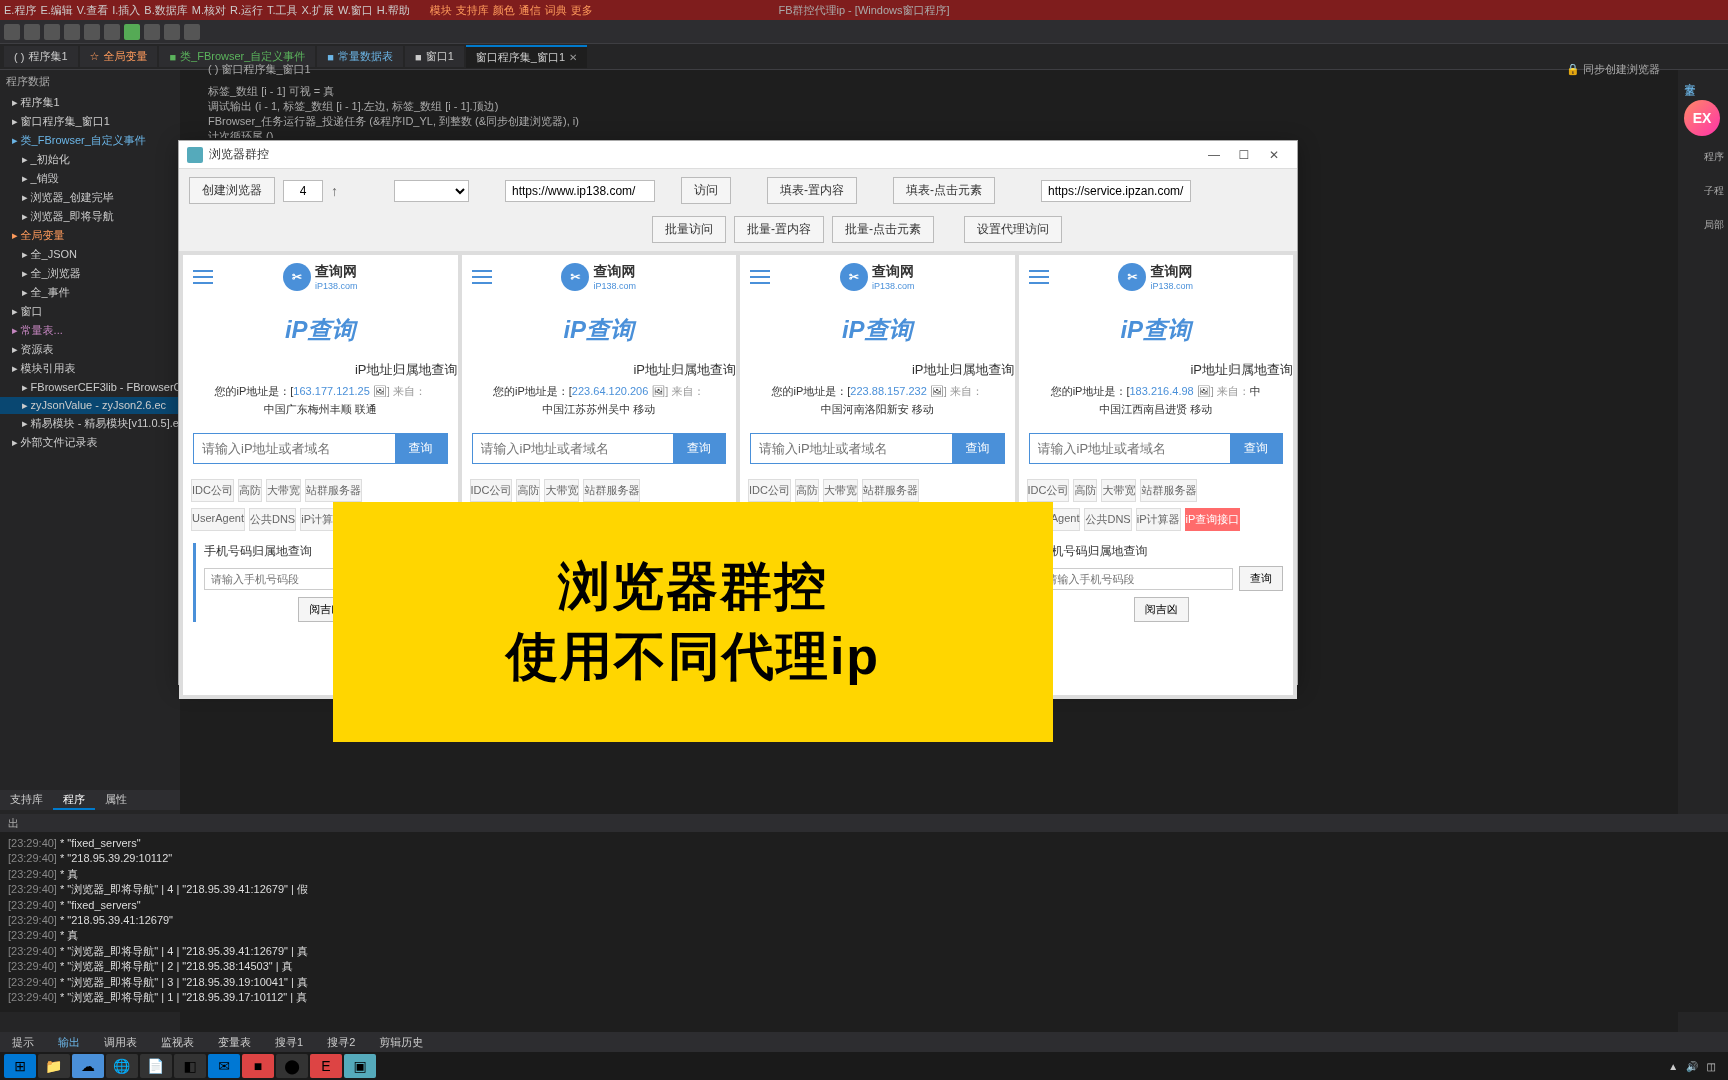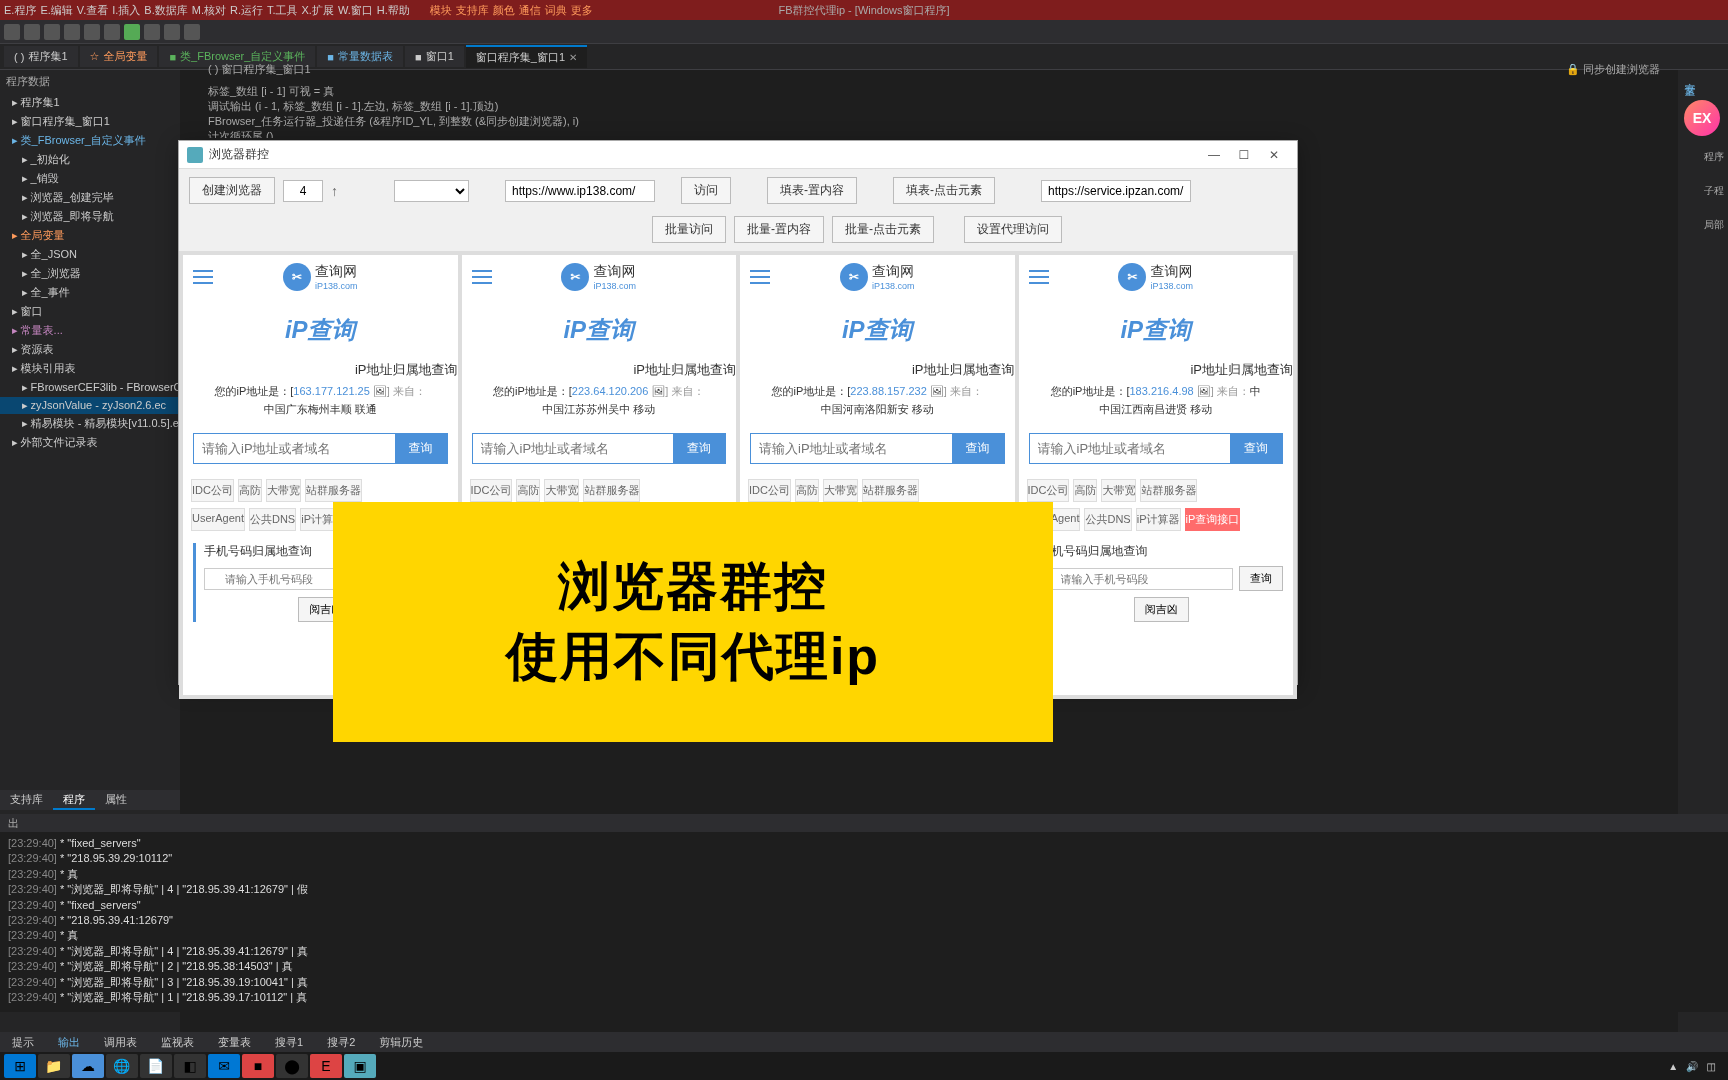--- a/index.html
+++ b/index.html
@@ -61,41 +61,41 @@
 .arrow-up{font-size:14px;color:#666}
 
 
 .browser-grid{display:flex;gap:4px;padding:4px;height:calc(100% - 95px);background:#ddd}
 .browser-pane{flex:1;background:#fff;overflow:hidden;position:relative}
 .bp-header{display:flex;align-items:center;justify-content:space-between;padding:8px 10px}
 .hamburger{width:20px;height:14px;display:flex;flex-direction:column;justify-content:space-between}
 .hamburger span{height:2px;background:#4a90d9}
 .logo-box{display:flex;align-items:center;gap:4px}
 .logo-circ{width:28px;height:28px;border-radius:50%;background:#4a90d9;display:flex;align-items:center;justify-content:center;color:#fff;font-weight:bold}
-.logo-txt{font-size:14px;color:#333;font-weight:normal}
+.logo-txt{font-size:14px;color:#333;font-weight:bold}
 .logo-sub{font-size:9px;color:#4a90d9}
 
 .ip-title{text-align:center;color:#4a90d9;font-size:24px;font-weight:bold;font-style:italic;margin:15px 0}
 .ip-subtitle{text-align:right;color:#333;font-size:13px;margin-bottom:4px}
 .ip-info{text-align:center;color:#333;font-size:11px;padding:0 8px;line-height:1.6}
 .ip-info .ip-link{color:#4a90d9}
 .ip-info .br{color:#999}
 
 .search-box{display:flex;margin:15px 10px;border:1px solid #4a90d9}
 .search-inp{flex:1;padding:6px 8px;border:none;font-size:13px;outline:none}
 .search-btn{padding:6px 14px;background:#4a90d9;color:#fff;border:none;font-size:12px;cursor:pointer}
 
 .tag-row{display:flex;flex-wrap:wrap;gap:4px;padding:0 8px;margin-top:6px}
 .tag{padding:3px 0;background:#f5f5f5;border:1px solid #ddd;font-size:11px;color:#666;cursor:pointer}
 .tag.red{background:#ff6b6b;color:#fff;border-color:#ff6b6b}
 
 .phone-section{margin:12px 10px 0;border-left:3px solid #4a90d9;padding-left:8px}
 .phone-title{font-size:12px;color:#333;margin-bottom:6px}
 .phone-row{display:flex;gap:6px;align-items:center}
-.phone-inp{flex:1;padding:4px 20px;border:1px solid #ccc;font-size:11px}
+.phone-inp{flex:1;padding:4px 6px;border:1px solid #ccc;font-size:11px}
 .phone-btn{padding:4px 10px;border:1px solid #bbb;background:#f5f5f5;font-size:11px;cursor:pointer}
 .phone-sub{text-align:center;margin-top:6px}
 
 
 .yellow-overlay{position:absolute;left:333px;top:502px;width:720px;height:240px;background:#ffd600;display:flex;flex-direction:column;align-items:center;justify-content:center;z-index:100}
 .yellow-overlay .line1{font-size:52px;font-weight:bold;color:#000;letter-spacing:2px}
 .yellow-overlay .line2{font-size:52px;font-weight:bold;color:#000;letter-spacing:2px}
 
 
 .console{position:absolute;left:0;right:0;bottom:68px;height:180px;background:#1e1e1e;color:#ccc;font-family:Consolas,monospace;font-size:11px;padding:4px 8px;overflow:hidden}

